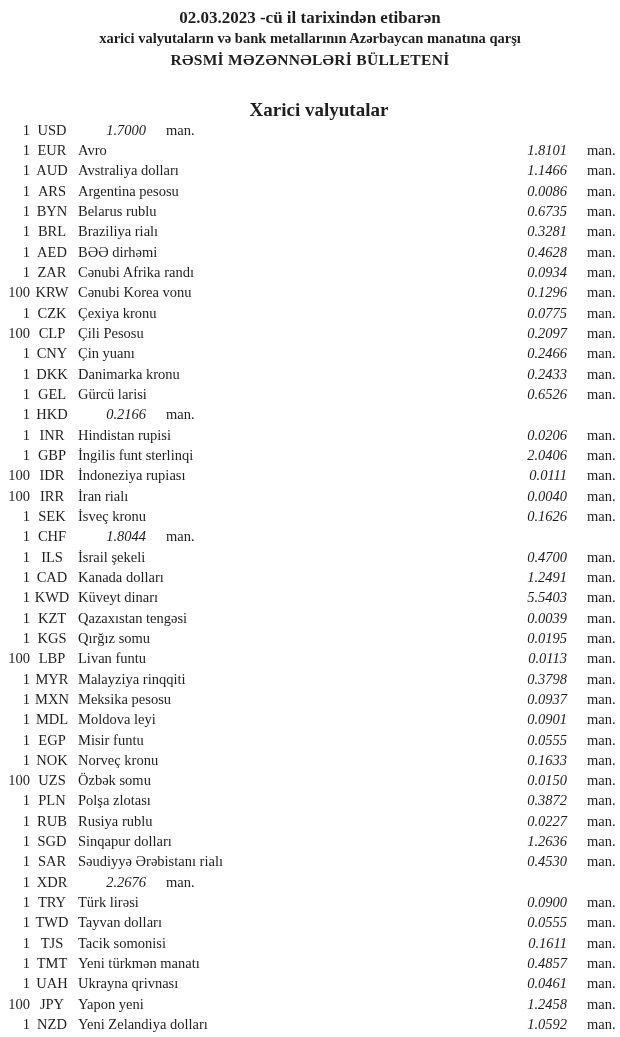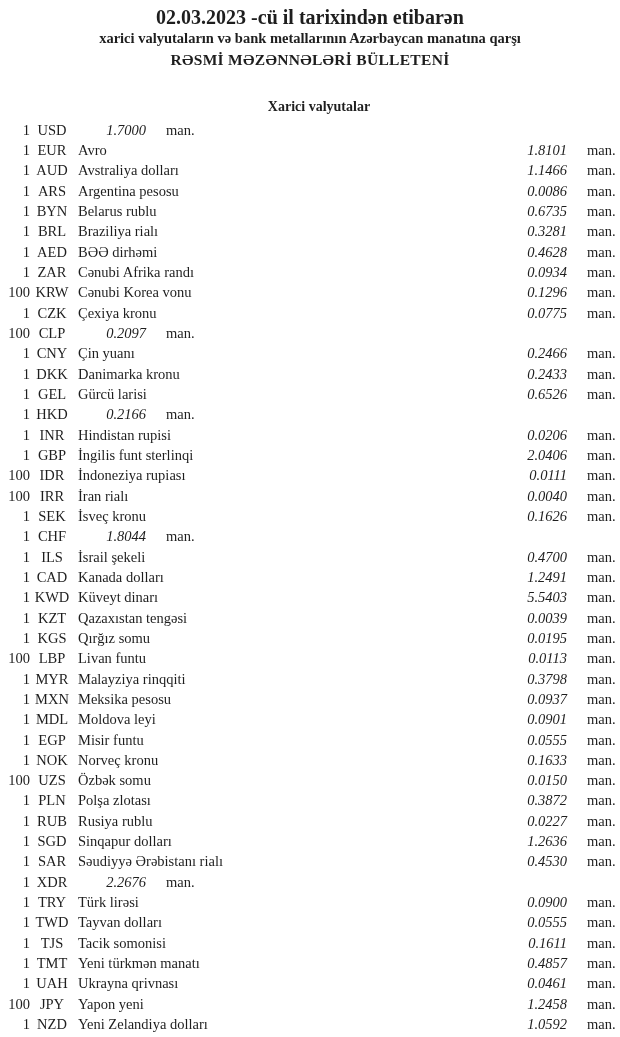--- a/index.html
+++ b/index.html
@@ -5,26 +5,26 @@
   html,body { margin:0; padding:0; background:#ffffff; }
   .page {
     position:relative;
     width:620px; height:1037px;
     background:#ffffff;
     color:#1e1e1e;
     font-family:"Liberation Serif", serif;
     overflow:hidden;
   }
   .header { text-align:center; padding-top:7px; font-weight:bold; }
-  .hline1 { font-size:20px; line-height:21px; }
+  .hline1 { font-size:17px; line-height:21px; }
   .hline2 { font-size:14.5px; line-height:21px; }
   .hline3 { font-size:15.5px; line-height:22px; letter-spacing:0.3px; }
   .section-title {
     position:absolute; top:99px; left:0; right:0;
-    text-align:center; font-weight:bold; font-size:14px;padding-left:18px;
+    text-align:center; font-weight:bold; font-size:19px;padding-left:18px;
   }
   .rates-table {
     position:absolute; top:120px; left:8px; right:6px;
   }
   .row {
     display:flex; align-items:center;
     height:20.34px; font-size:14.5px;
     white-space:nowrap;
   }
   .qty  { width:22px; text-align:right; }
@@ -121,20 +121,21 @@
       <span class="qty">1</span>
       <span class="code">CZK</span>
       <span class="name">Çexiya kronu</span>
       <span class="rate">0.0775</span>
       <span class="unit">man.</span>
     </div>
 
     <div class="row">
       <span class="qty">100</span>
       <span class="code">CLP</span>
+      <span class="name">Çili Pesosu</span>
       <span class="rate">0.2097</span>
       <span class="unit">man.</span>
     </div>
 
     <div class="row">
       <span class="qty">1</span>
       <span class="code">CNY</span>
       <span class="name">Çin yuanı</span>
       <span class="rate">0.2466</span>
       <span class="unit">man.</span>

